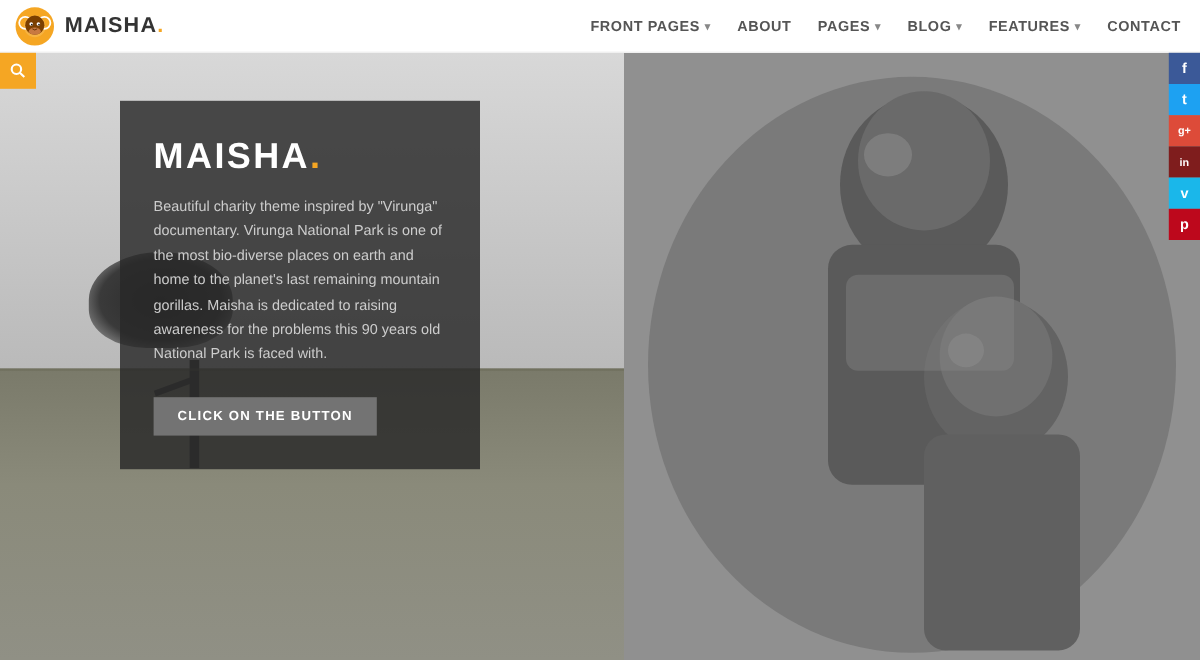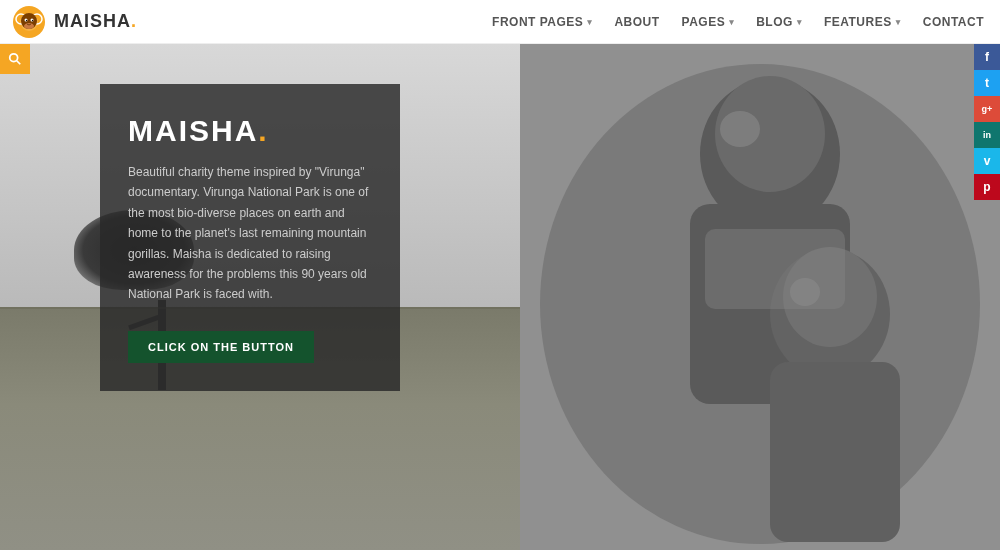--- a/index.html
+++ b/index.html
@@ -161,21 +161,21 @@
       color: #f5a623;
     }
     .hero-desc {
       font-size: 12px;
       color: #ccc;
       line-height: 1.7;
       margin-bottom: 26px;
     }
     .hero-btn {
       display: inline-block;
-      background: #14532d;
+      background: #737373;
       color: #fff;
       font-size: 11px;
       font-weight: 700;
       letter-spacing: 1px;
       padding: 10px 20px;
       cursor: pointer;
       text-transform: uppercase;
       border: none;
     }
 
@@ -196,21 +196,21 @@
       align-items: center;
       justify-content: center;
       cursor: pointer;
       font-size: 12px;
       font-weight: bold;
       color: #fff;
     }
     .social-fb { background: #3b5998; }
     .social-tw { background: #1da1f2; }
     .social-gp { background: #dd4b39; }
-    .social-ig { background: #0f766e; }
+    .social-ig { background: #7f1d1d; }
     .social-vm { background: #1ab7ea; }
     .social-pt { background: #bd081c; }
 
     
     .horizon {
       position: absolute;
       left: 0; right: 480px;
       top: 52%;
       height: 2px;
       background: rgba(100,100,80,0.4);

